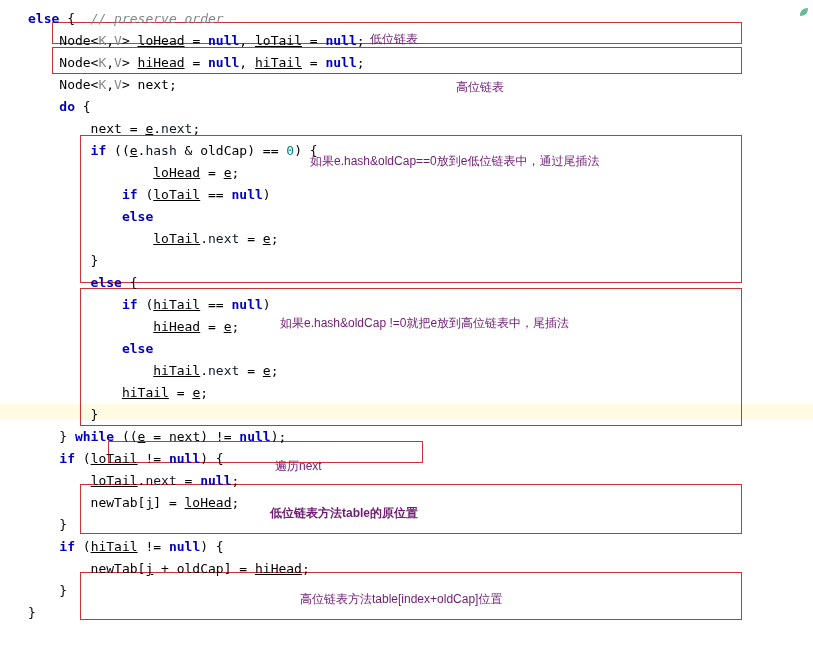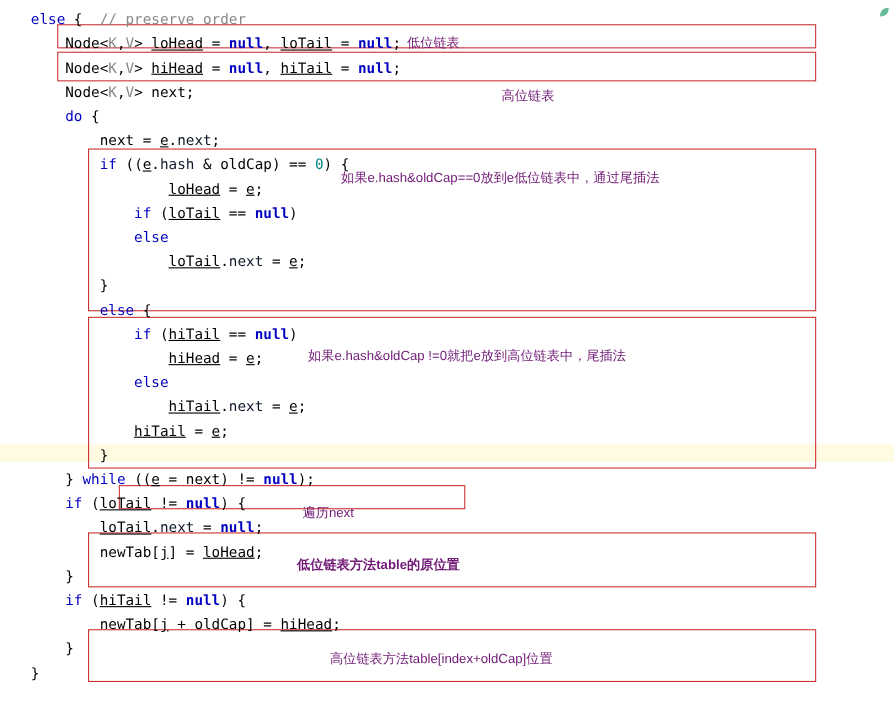--- a/index.html
+++ b/index.html
@@ -13,22 +13,22 @@
   }
   .code-container {
     position: relative;
     padding: 8px 0 8px 28px;
     line-height: 22px;
   }
   .line {
     white-space: pre;
     position: relative;
   }
-  .kw { color: #0000c0; font-weight: normal; }
-  .comment { color: #888; }
+  .kw { color: #0000c0; font-weight: bold; }
+  .comment { color: #888; font-style: italic; }
   .type-param { color: #888; }
   .num { color: #008080; }
   .null { color: #0000c0; font-weight: bold; }
   .uline { text-decoration: underline; }
   .field { color: #0f172a; font-weight: normal; }
   
   
   .box {
     position: absolute;
     border: 1px solid #cc3333;

